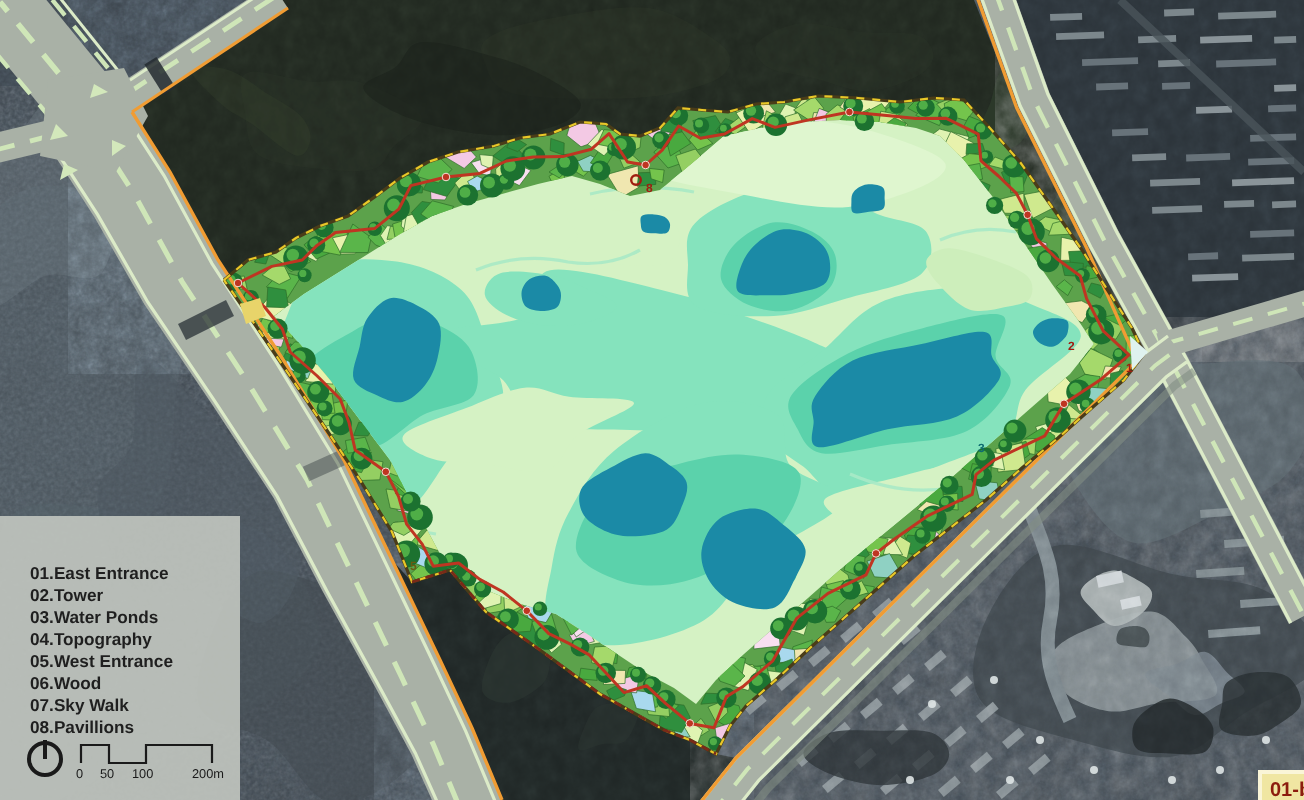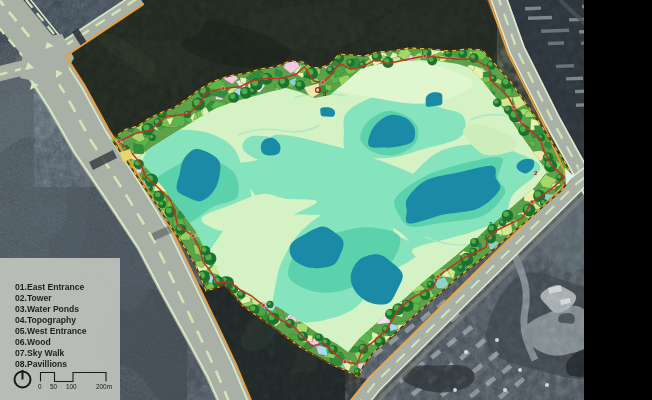--- a/index.html
+++ b/index.html
@@ -1,15 +1,15 @@
 <!DOCTYPE html>
 <html><head><meta charset="utf-8">
 <style>
 html,body{margin:0;padding:0;background:#000;}
-#stage{width:584px;height:400px;overflow:hidden;position:relative;font-family:"Liberation Sans",sans-serif;}
+#stage{width:652px;height:400px;overflow:hidden;position:relative;font-family:"Liberation Sans",sans-serif;}
 </style></head>
 <body>
 <div id="stage"><svg xmlns="http://www.w3.org/2000/svg" width="652" height="400" viewBox="0 0 652 400">
       <defs>
 <filter id="fgrain" x="-5%" y="-5%" width="110%" height="110%">
           <feTurbulence type="fractalNoise" baseFrequency="0.5" numOctaves="2" seed="11" stitchTiles="stitch"></feTurbulence>
           <feColorMatrix type="saturate" values="0"></feColorMatrix>
         </filter>
 <filter id="fmottle" x="-5%" y="-5%" width="110%" height="110%">
           <feTurbulence type="fractalNoise" baseFrequency="0.045 0.038" numOctaves="4" seed="4" stitchTiles="stitch"></feTurbulence>

